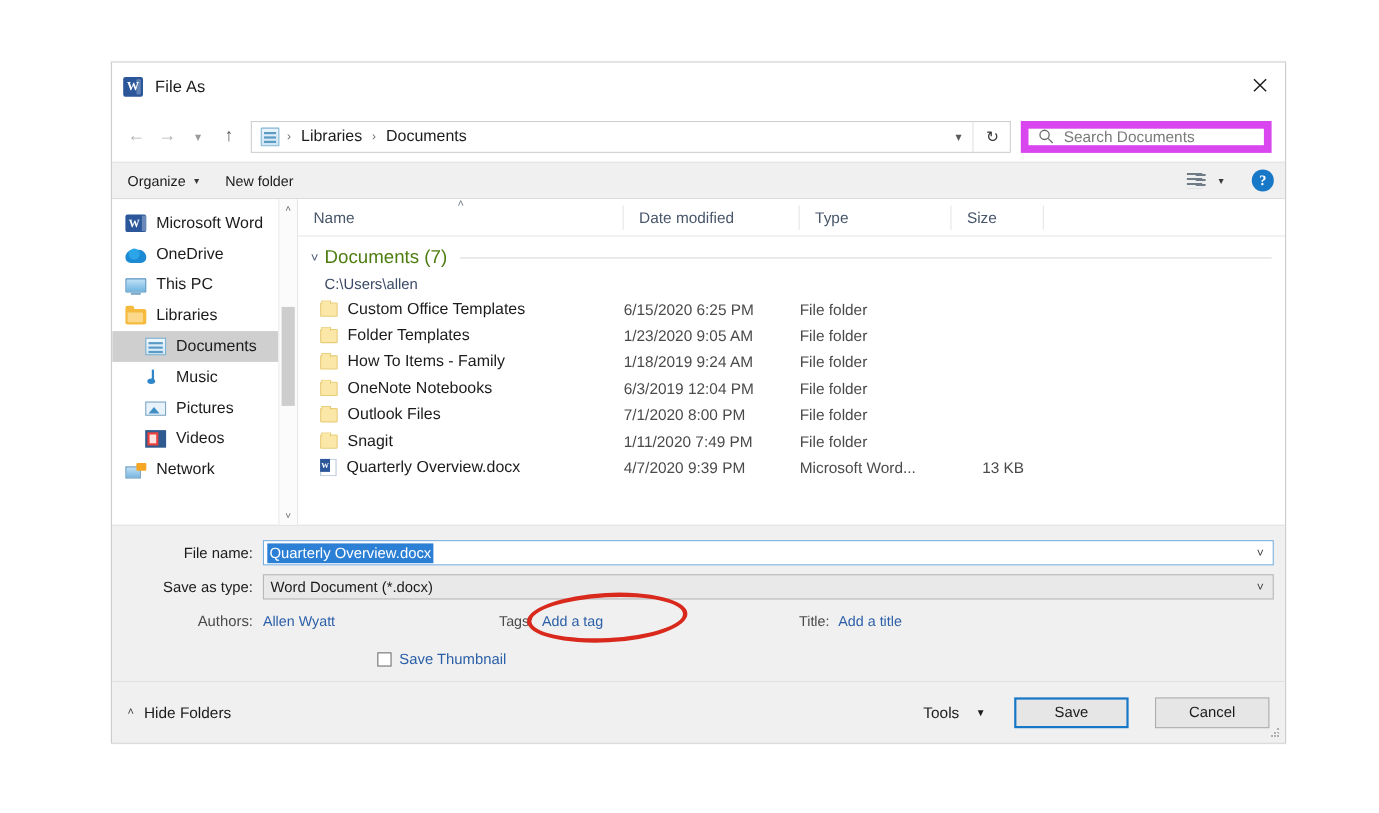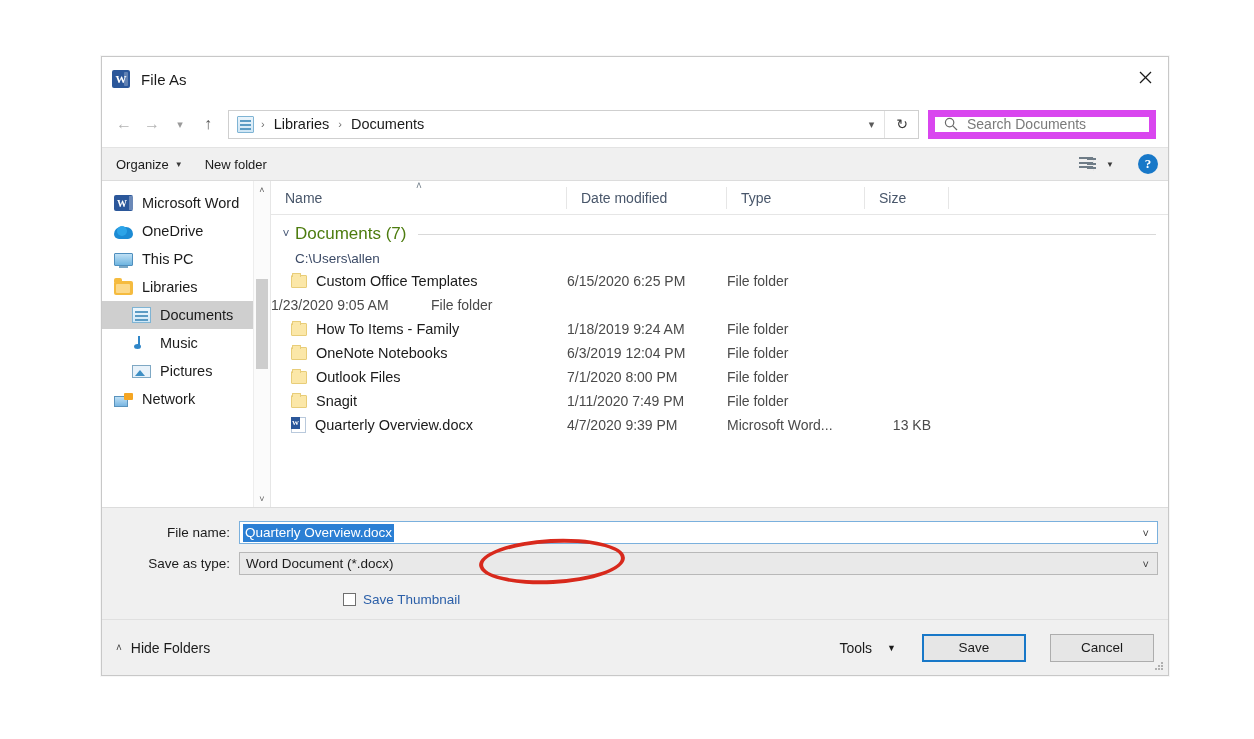--- a/index.html
+++ b/index.html
@@ -505,20 +505,24 @@
           <span>Documents</span>
         </div>
         <div class="nav-item indent">
           <span class="nav-ico ico-music"></span>
           <span>Music</span>
         </div>
         <div class="nav-item indent">
           <span class="nav-ico ico-pic"></span>
           <span>Pictures</span>
         </div>
+        <div class="nav-item indent">
+          <span class="nav-ico ico-vid"></span>
+          <span>Videos</span>
+        </div>
         <div class="nav-item">
           <span class="nav-ico ico-net"></span>
           <span>Network</span>
         </div>
 
         <div class="sb-scroll">
           <div class="sb-arrow top">˄</div>
           <div class="sb-thumb"></div>
           <div class="sb-arrow bot">˅</div>
         </div>
@@ -548,20 +552,24 @@
             <div class="r-name">
               <span class="folder-ico"></span>
               <span>Custom Office Templates</span>
             </div>
             <div class="r-date">6/15/2020 6:25 PM</div>
             <div class="r-type">File folder</div>
             <div class="r-size"></div>
           </div>
 
           <div class="row">
+            <div class="r-name">
+              <span class="folder-ico"></span>
+              <span>Folder Templates</span>
+            </div>
             <div class="r-date">1/23/2020 9:05 AM</div>
             <div class="r-type">File folder</div>
             <div class="r-size"></div>
           </div>
 
           <div class="row">
             <div class="r-name">
               <span class="folder-ico"></span>
               <span>How To Items - Family</span>
             </div>
@@ -623,20 +631,34 @@
       </div>
 
       <div class="frow">
         <div class="flabel">Save as type:</div>
         <div class="finput combo">
           <span class="combo-val">Word Document (*.docx)</span>
           <span class="in-caret">˅</span>
         </div>
       </div>
 
+      <div class="metarow">
+        <div class="meta-auth-label">Authors:</div>
+        <span class="meta-link" style="margin-left:0">Allen Wyatt</span>
+
+        <span class="meta-tags">
+          <span class="meta-label">Tags:</span>
+          <span class="meta-link">Add a tag</span>
+        </span>
+
+        <span class="meta-title">
+          <span class="meta-label">Title:</span>
+          <span class="meta-link">Add a title</span>
+        </span>
+      </div>
 
       <div class="thumbrow">
         <span class="cbox"></span>
         <span class="thumb-label">Save Thumbnail</span>
       </div>
     </div>
 
     <div class="footer">
       <div class="hide-folders">
         <span class="hf-caret">˄</span>

